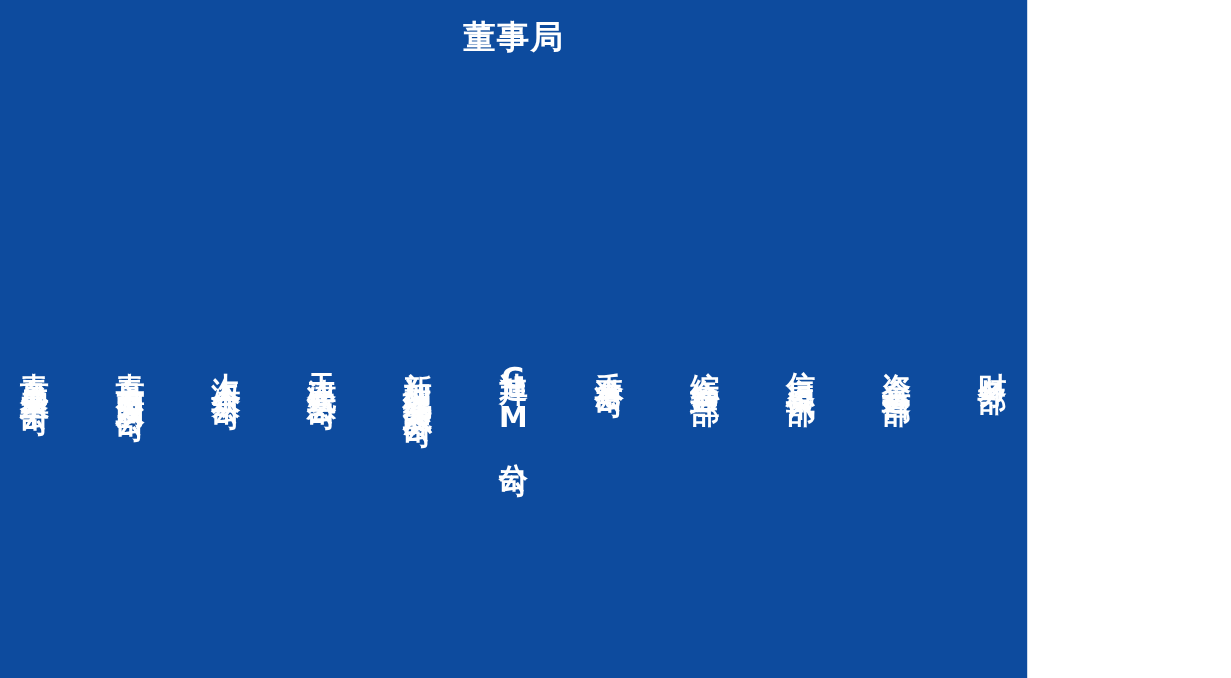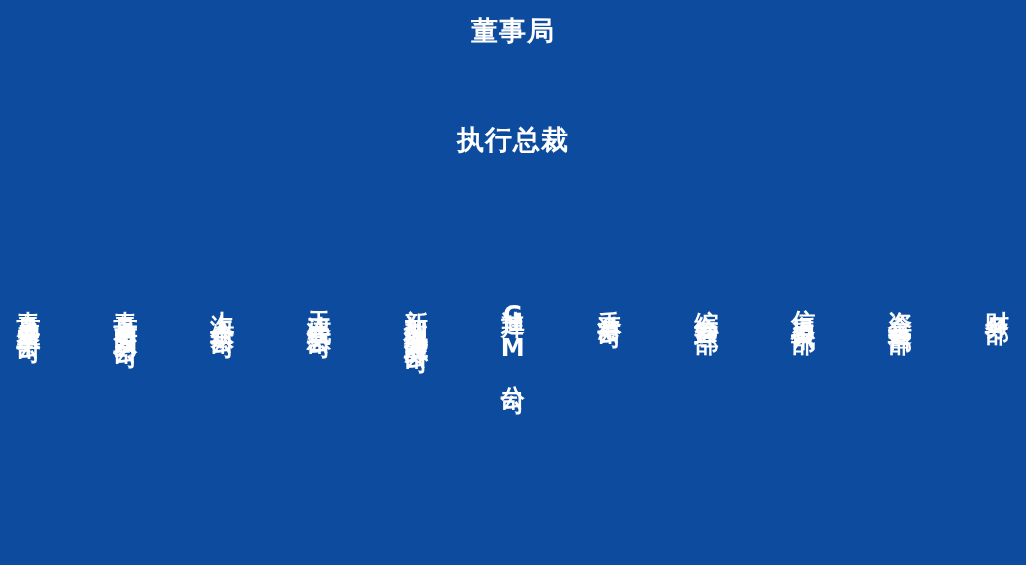--- a/index.html
+++ b/index.html
@@ -1,21 +1,21 @@
 <!DOCTYPE html>
 <html><head>
 <meta charset="utf-8">
 <style>
   html, body {
     margin: 0;
     padding: 0;
   }
   .canvas {
     position: relative;
-    width: 1026px;
+    width: 856px;
     height: 565px;
     background: #0D4B9E;
     overflow: hidden;
     font-family: "DejaVu Sans", "Liberation Sans", sans-serif;
   }
   .org-title {
     position: absolute;
     left: 0;
     width: 100%;
     text-align: center;
@@ -47,21 +47,20 @@
     white-space: nowrap;
   }
 </style>
 </head>
 <body>
 
 <div class="canvas">
 
   <div class="org-title lvl1">董事局</div>
 
-  <div class="org-title lvl2">执行总裁</div>
 
   <div class="lvl3-row">
     <div class="vnode">青岛盛泰丰公司</div>
     <div class="vnode">青岛市有胶网公司</div>
     <div class="vnode">上海全众公司</div>
     <div class="vnode">天津锐意公司</div>
     <div class="vnode">新加坡鸿泰能源公司</div>
     <div class="vnode">迪拜GM公司</div>
     <div class="vnode">香港公司</div>
     <div class="vnode">综合管理部</div>

